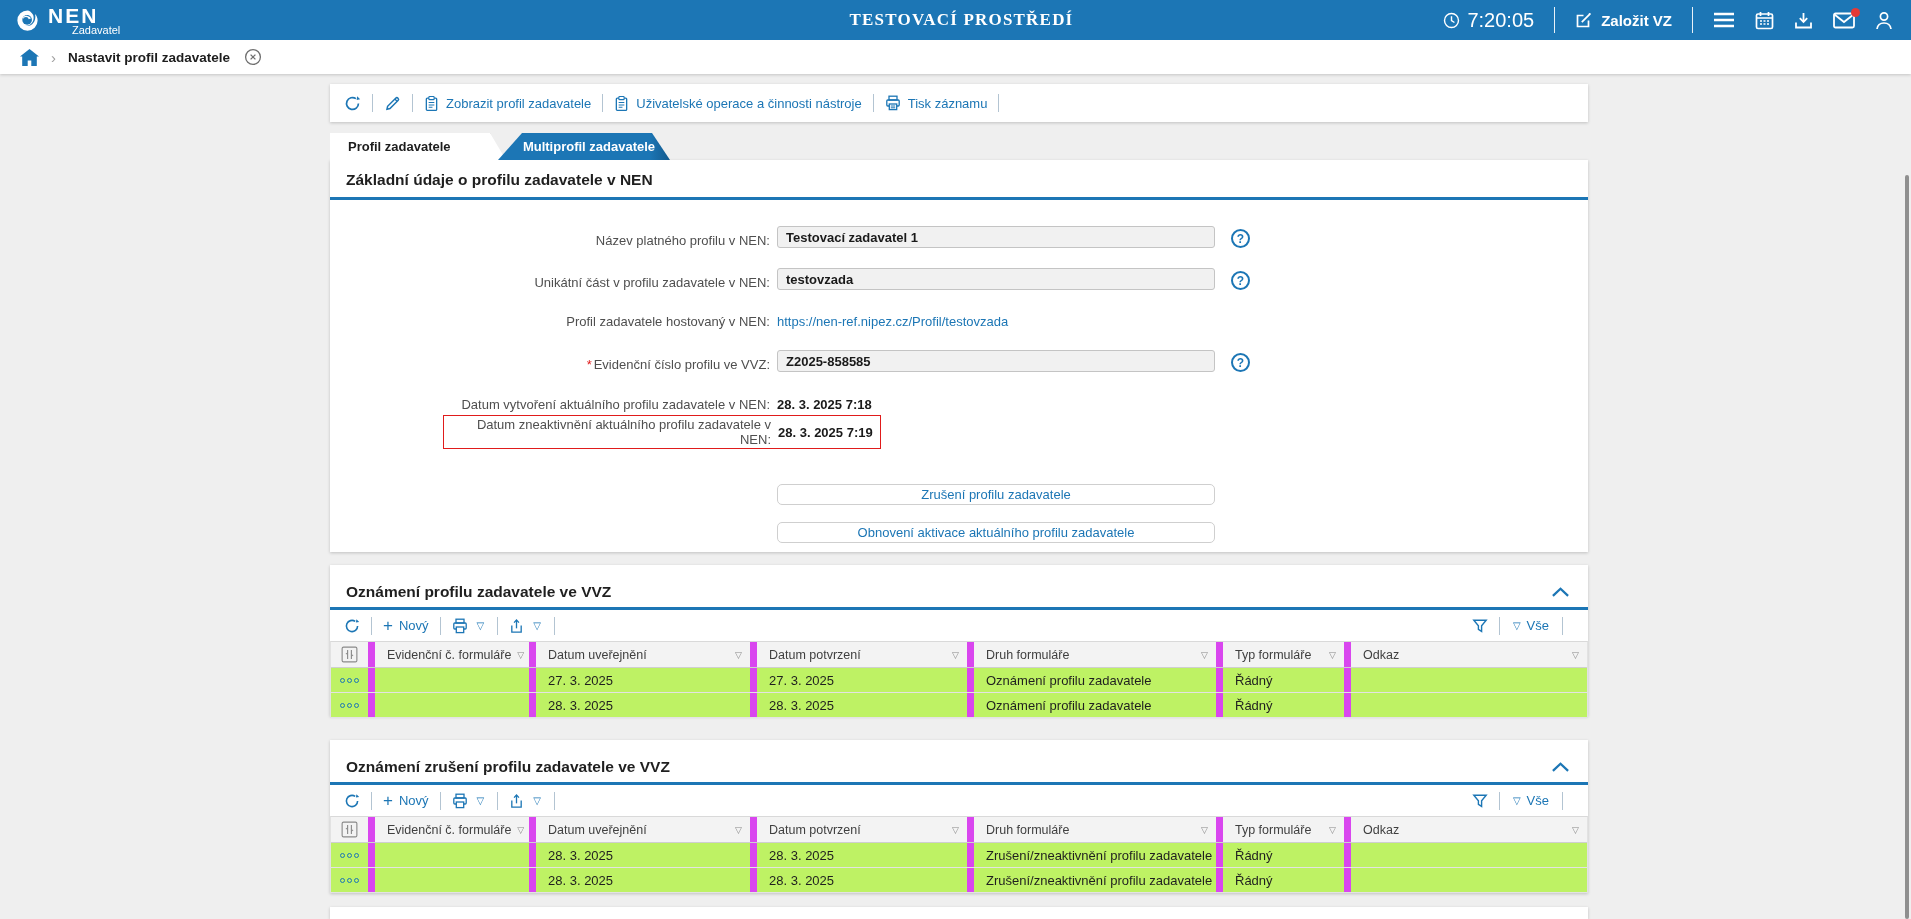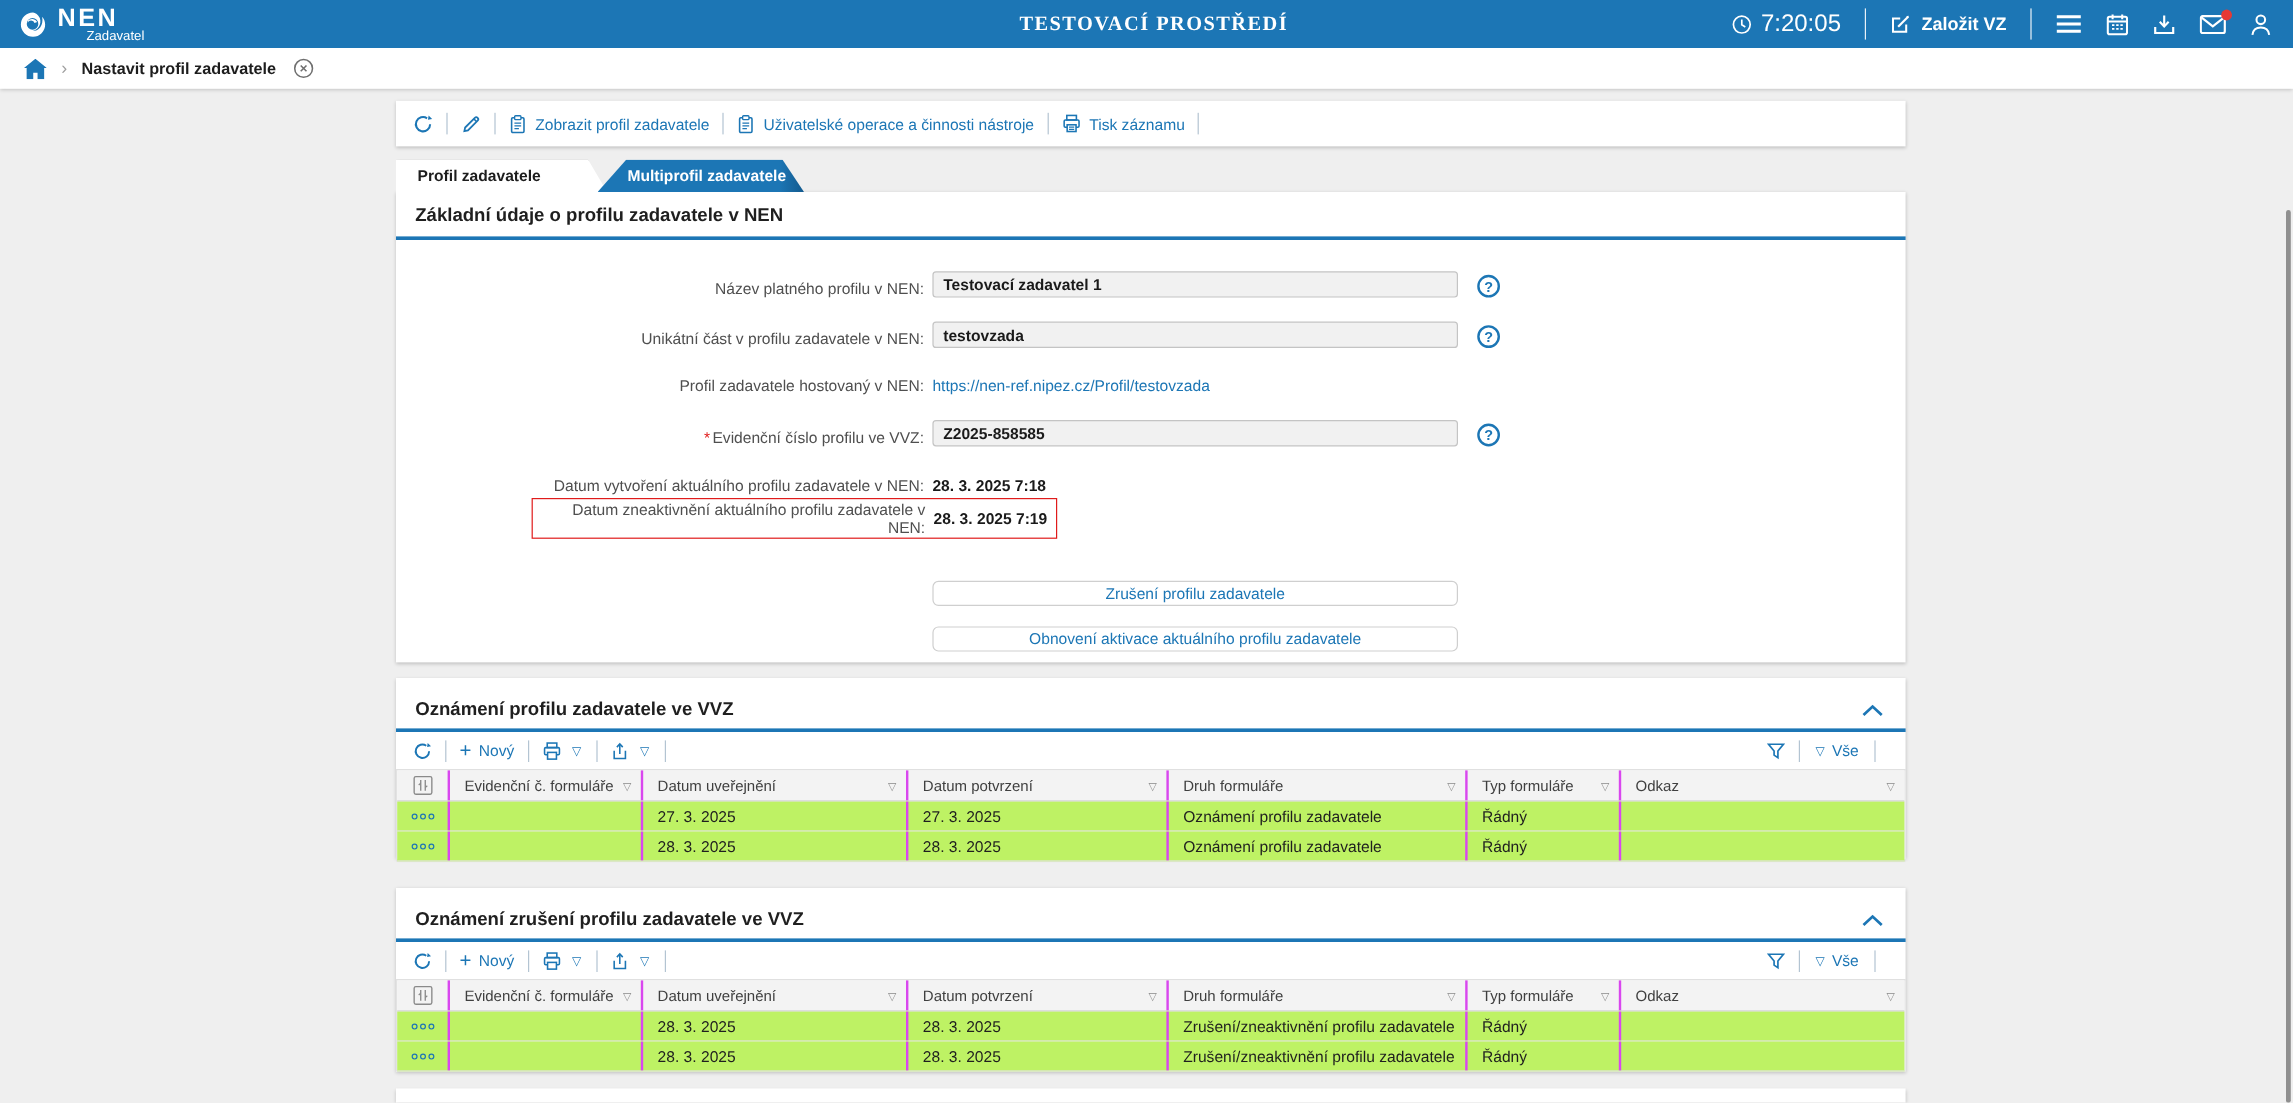--- a/index.html
+++ b/index.html
@@ -66,21 +66,21 @@
   .grid-toolbar { height:31px; display:flex; align-items:center; padding:0 14px; color:#1c76b5; font-size:13px; }
   .gt-right { margin-left:auto; display:flex; align-items:center; }
   .ddv { font-size:10px; color:#1c76b5; margin:0 2px; }
   .newbtn { display:flex; align-items:center; gap:6px; color:#1c76b5; background:none; border:none; font-size:13px; font-family:inherit; cursor:pointer; }
   .plus { font-size:17px; font-weight:normal; line-height:13px; }
   .alllbl { margin:0 2px 0 4px; cursor:pointer; }
 
   .grid { border-top:1px solid #d9d9d9; border-left:1px solid #e2e2e2; border-right:1px solid #e2e2e2; }
   .trow { display:flex; height:25px; background:#bef264; border-bottom:1px solid #e3e3e3; font-size:13px; color:#1f1f1f; }
   .thead { height:26px; background:#f3f3f3; color:#3f3f3f; font-size:12.5px; border-bottom:1px solid #cfcfcf; }
-  .tc { padding:0 8px 0 12px; border-right:2px solid #d946ef; height:100%; display:flex; align-items:center; overflow:hidden; white-space:nowrap; }
+  .tc { padding:0 8px 0 12px; border-right:7px solid #d946ef; height:100%; display:flex; align-items:center; overflow:hidden; white-space:nowrap; }
   .c0 { width:44px; justify-content:center; padding:0; }
   .c1 { width:161px; } .c2 { width:221px; } .c3 { width:217px; } .c4 { width:249px; } .c5 { width:128px; }
   .c6 { flex:1; border-right:none; }
   .coltri { margin-left:auto; color:#8a8a8a; font-size:9px; cursor:pointer; padding-left:6px; }
   .rowmenu { display:flex; gap:2px; background:none; border:none; cursor:pointer; padding:0; }
   .rowmenu i { width:5px; height:5px; border:1.4px solid #1c76b5; border-radius:50%; display:block; }
 
   .bottom-strip { top:907px; height:12px; }
   .scrollthumb { position:absolute; right:2px; top:175px; width:4px; height:744px; background:#8f8f8f; border-radius:2px; cursor:pointer; }
 </style>

